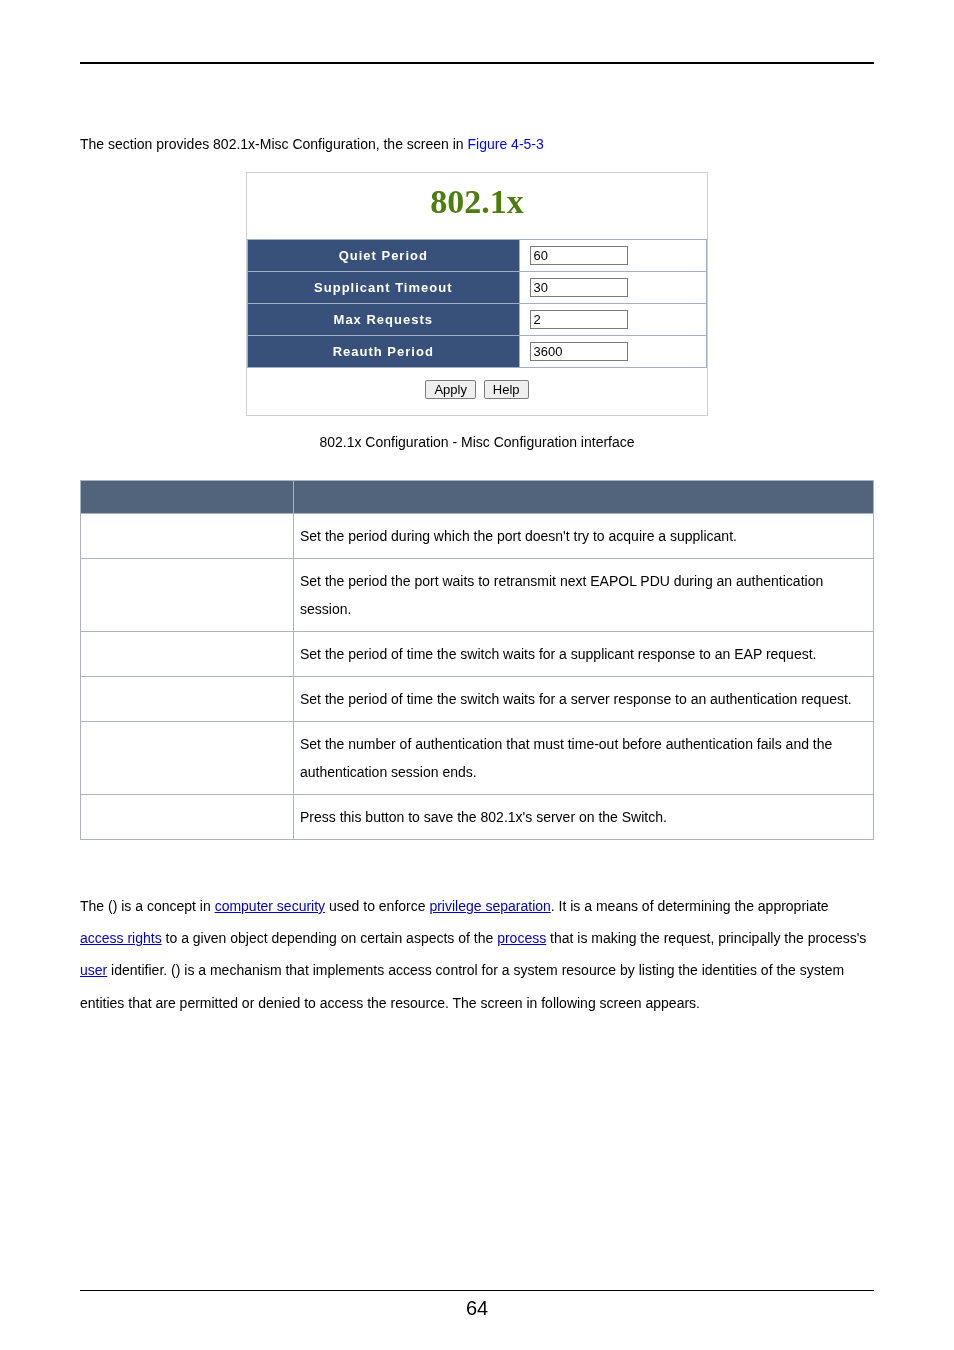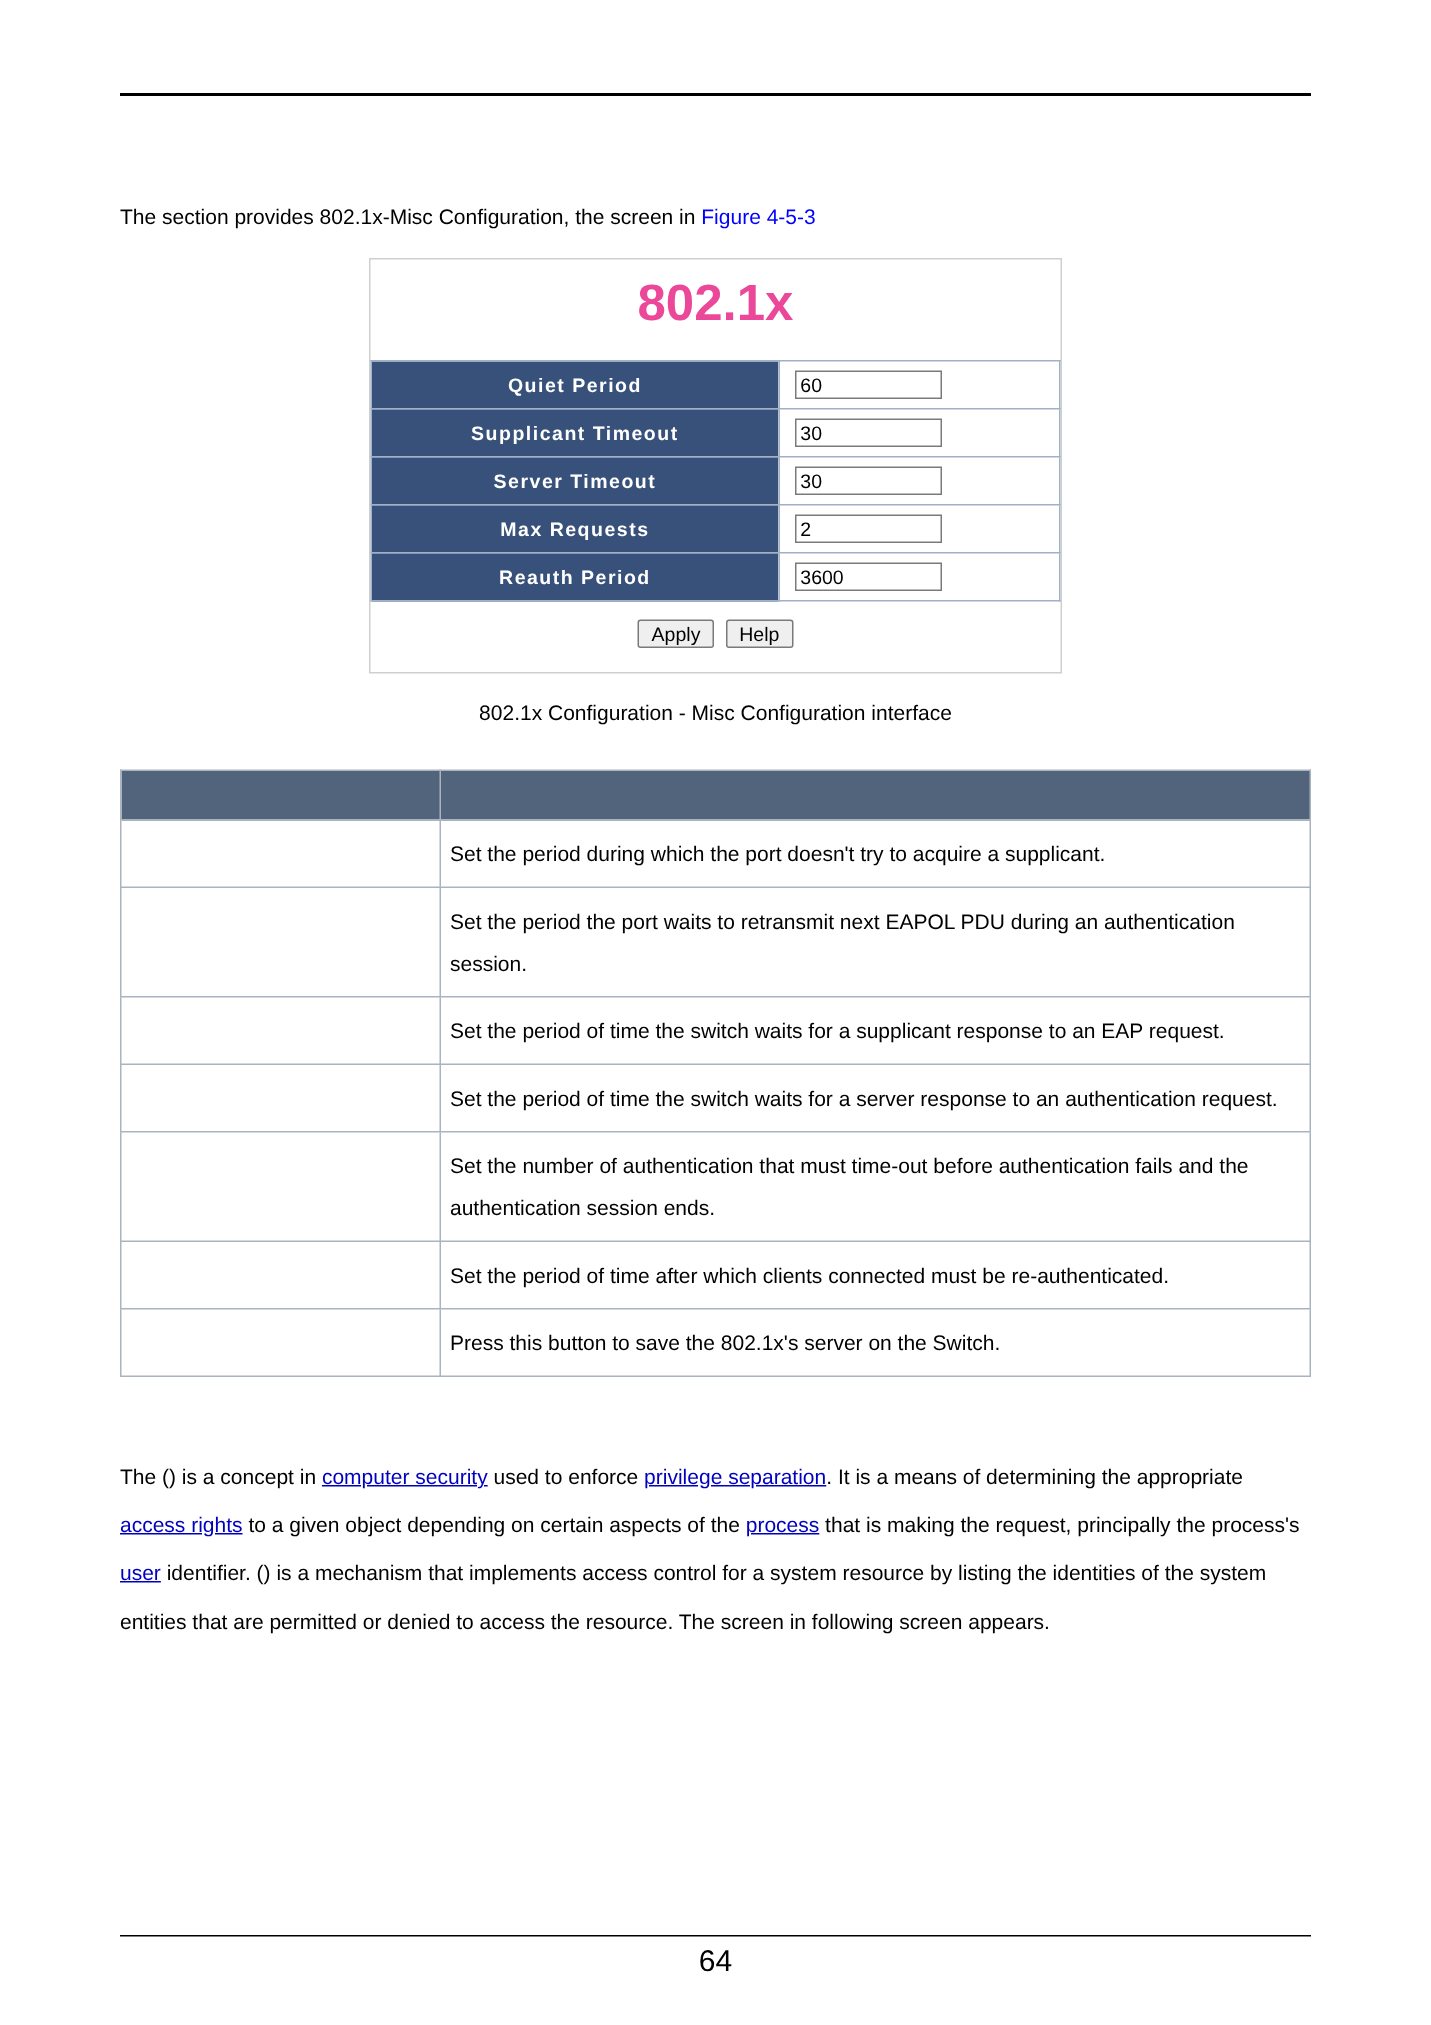--- a/index.html
+++ b/index.html
@@ -36,22 +36,22 @@
   }
   .fig-header {
     text-align: center;
     padding: 10px 0 18px 0;
     border-bottom: 0;
   }
   .fig-header h1 {
     margin: 0;
     font-size: 34px;
     font-weight: bold;
-    color: #ec4899;
-    font-family: Liberation Sans, sans-serif;
+    color: #4d7c0f;
+    font-family: Liberation Serif, serif;
   }
   .fig-table {
     width: 100%;
     border-collapse: collapse;
     table-layout: fixed;
   }
   .fig-table td {
     border: 1px solid #9fb0c7;
     padding: 6px 10px;
     font-size: 13px;
@@ -158,24 +158,20 @@
       <tbody>
           <tr>
         <td class="fig-label">Quiet Period</td>
         <td class="fig-value-cell"><input class="fig-input" value="60" style=""></td>
       </tr>
       <tr>
         <td class="fig-label">Supplicant Timeout</td>
         <td class="fig-value-cell"><input class="fig-input" value="30" style=""></td>
       </tr>
       <tr>
-        <td class="fig-label">Server Timeout</td>
-        <td class="fig-value-cell"><input class="fig-input" value="30" style=""></td>
-      </tr>
-      <tr>
         <td class="fig-label">Max Requests</td>
         <td class="fig-value-cell"><input class="fig-input" value="2" style=""></td>
       </tr>
       <tr>
         <td class="fig-label">Reauth Period</td>
         <td class="fig-value-cell"><input class="fig-input" value="3600" style=""></td>
       </tr>
     </tbody>
       </table>
     <div class="fig-button-row">
@@ -209,24 +205,20 @@
     <tr>
       <td class="obj"></td>
       <td>Set the period of time the switch waits for a server response to an authentication request.</td>
     </tr>
     <tr>
       <td class="obj"></td>
       <td>Set the number of authentication that must time-out before authentication fails and the authentication session ends.</td>
     </tr>
     <tr>
       <td class="obj"></td>
-      <td>Set the period of time after which clients connected must be re-authenticated.</td>
-    </tr>
-    <tr>
-      <td class="obj"></td>
       <td>Press this button to save the 802.1x's server on the Switch.</td>
     </tr>
   </tbody>
     </table>
 
   <div class="section-heading"></div>
 
   <p class="body-para">
     <span>The </span><span> (</span><span>) is a concept in </span><a href="#" class="ulink">computer security</a><span> used to enforce </span><a href="#" class="ulink">privilege separation</a><span>. It is a means of determining the appropriate </span><a href="#" class="ulink">access rights</a><span> to a given object depending on certain aspects of the </span><a href="#" class="ulink">process</a><span> that is making the request, principally the process's </span><a href="#" class="ulink">user</a><span> identifier. </span><span> (</span><span>) is a mechanism that implements access control for a system resource by listing the identities of the system entities that are permitted or denied to access the resource. The screen in following screen appears.</span>
   </p>

